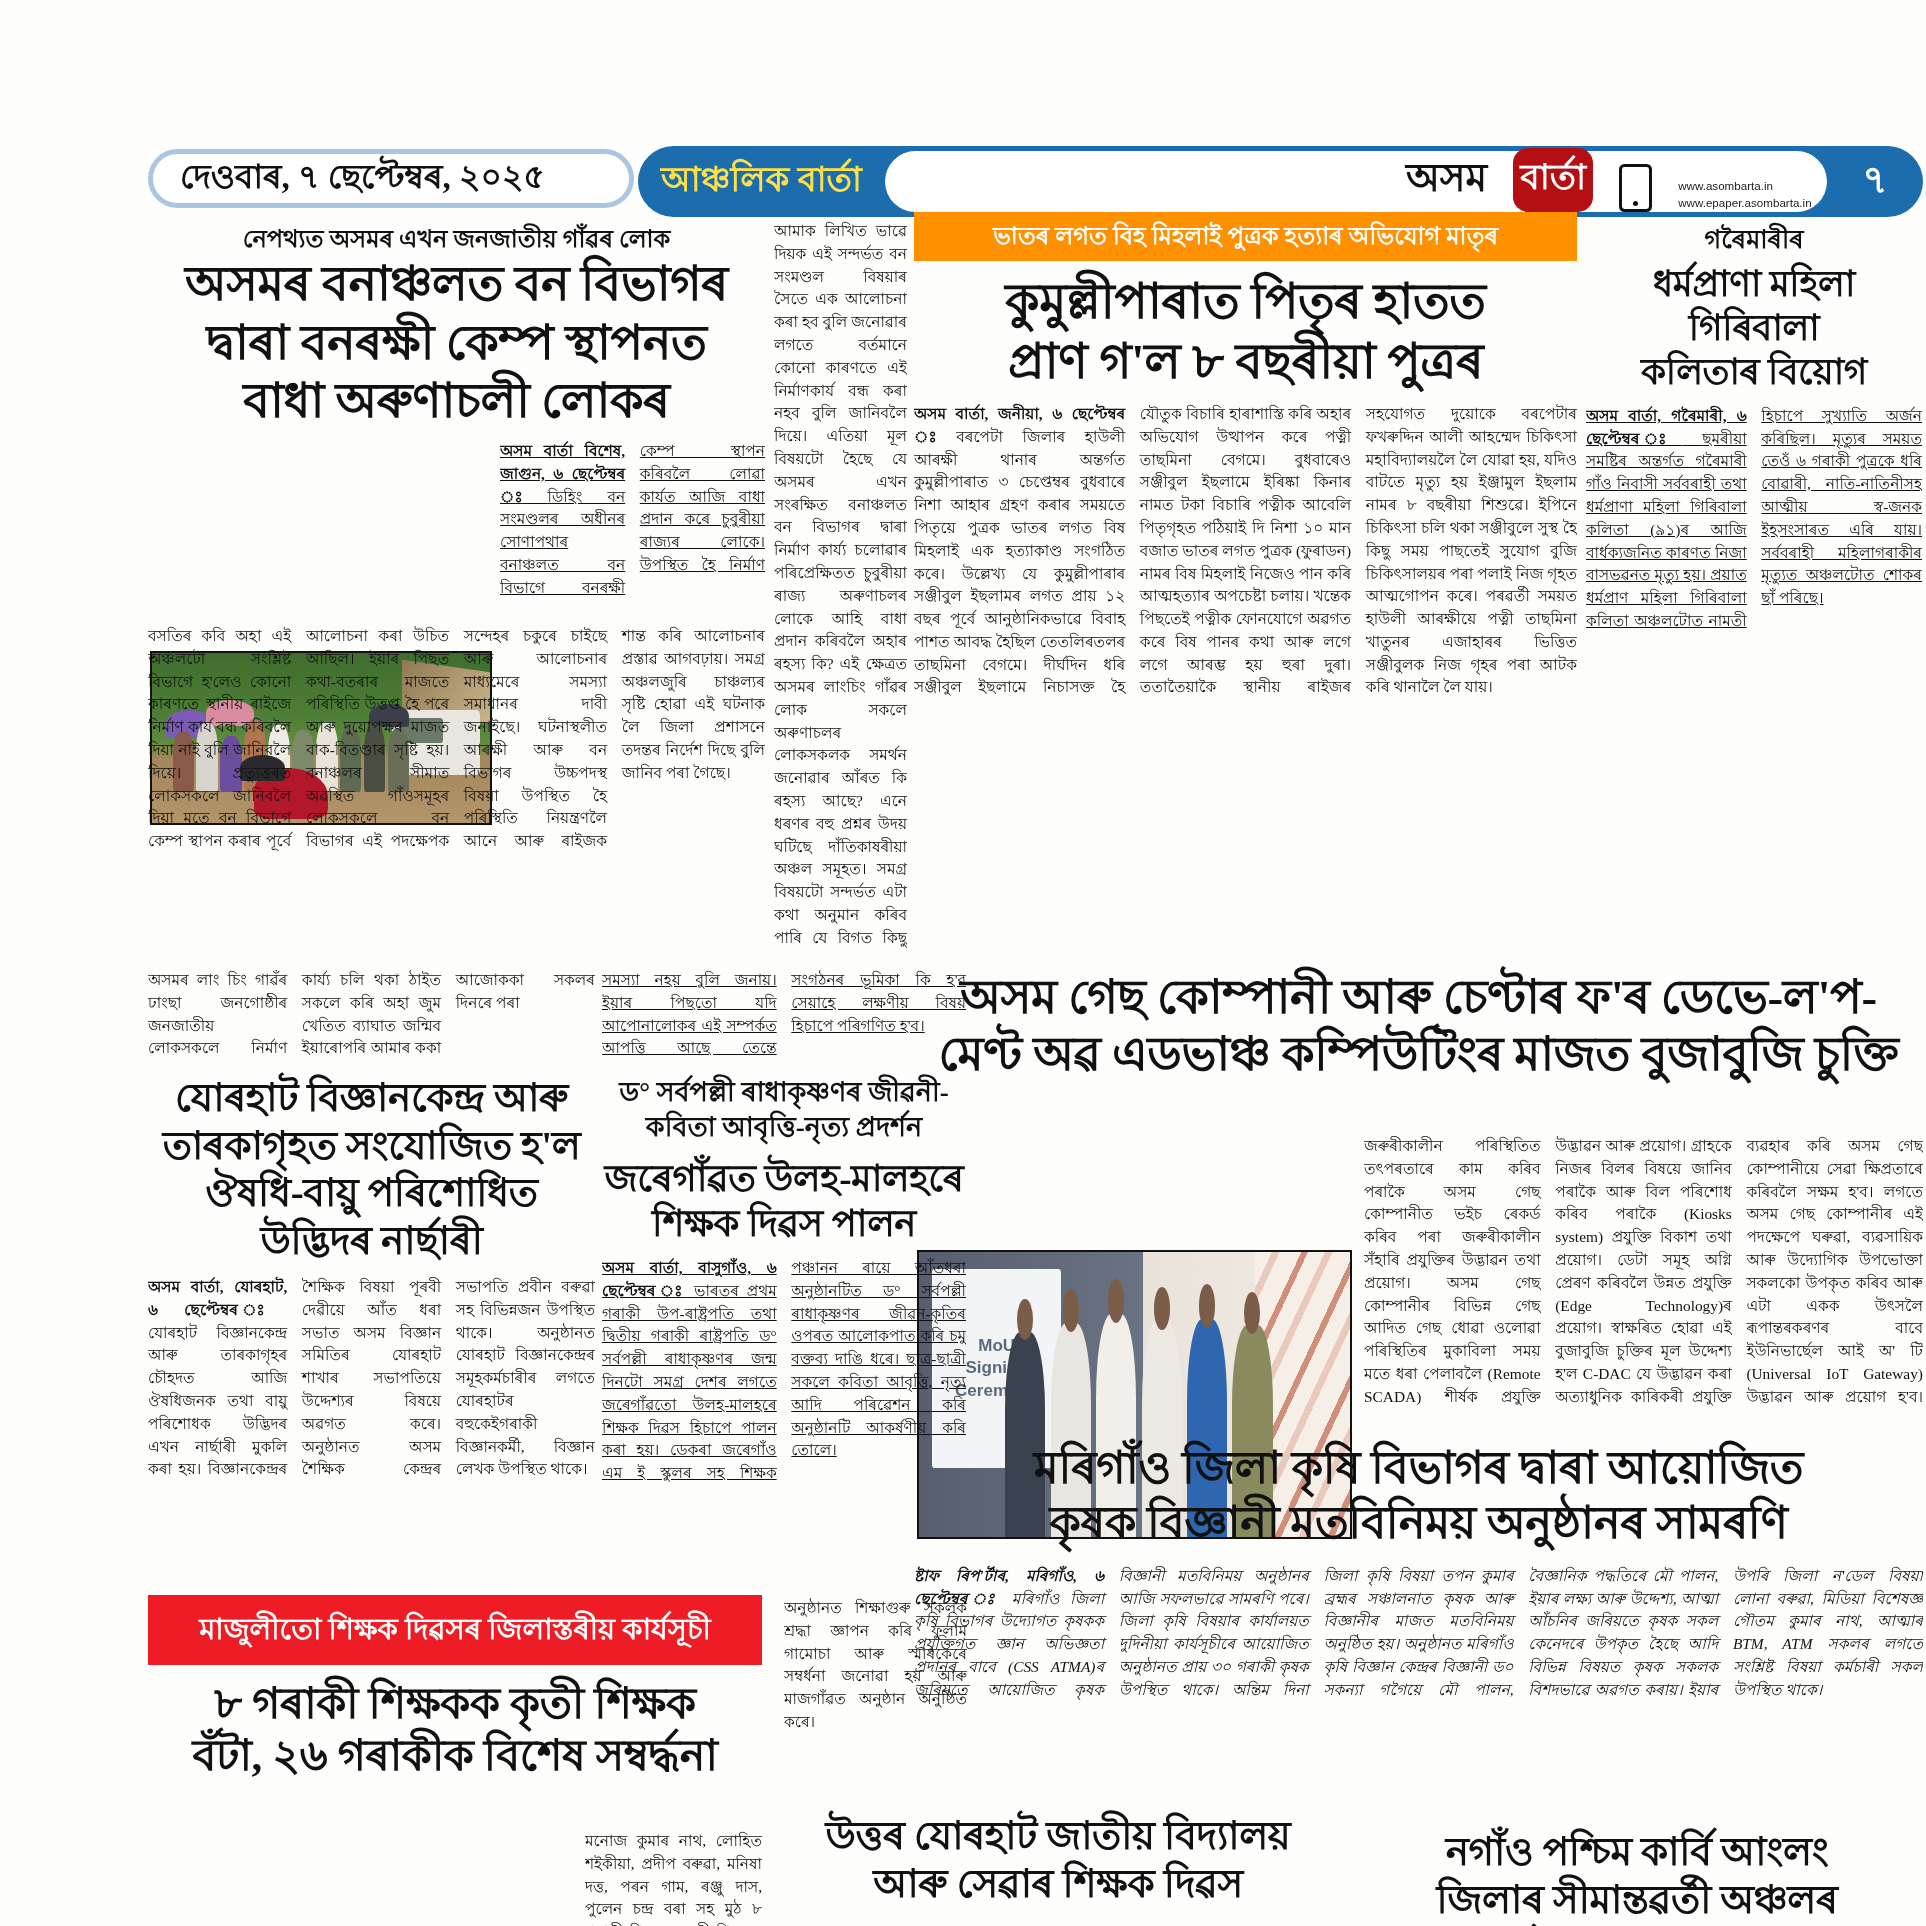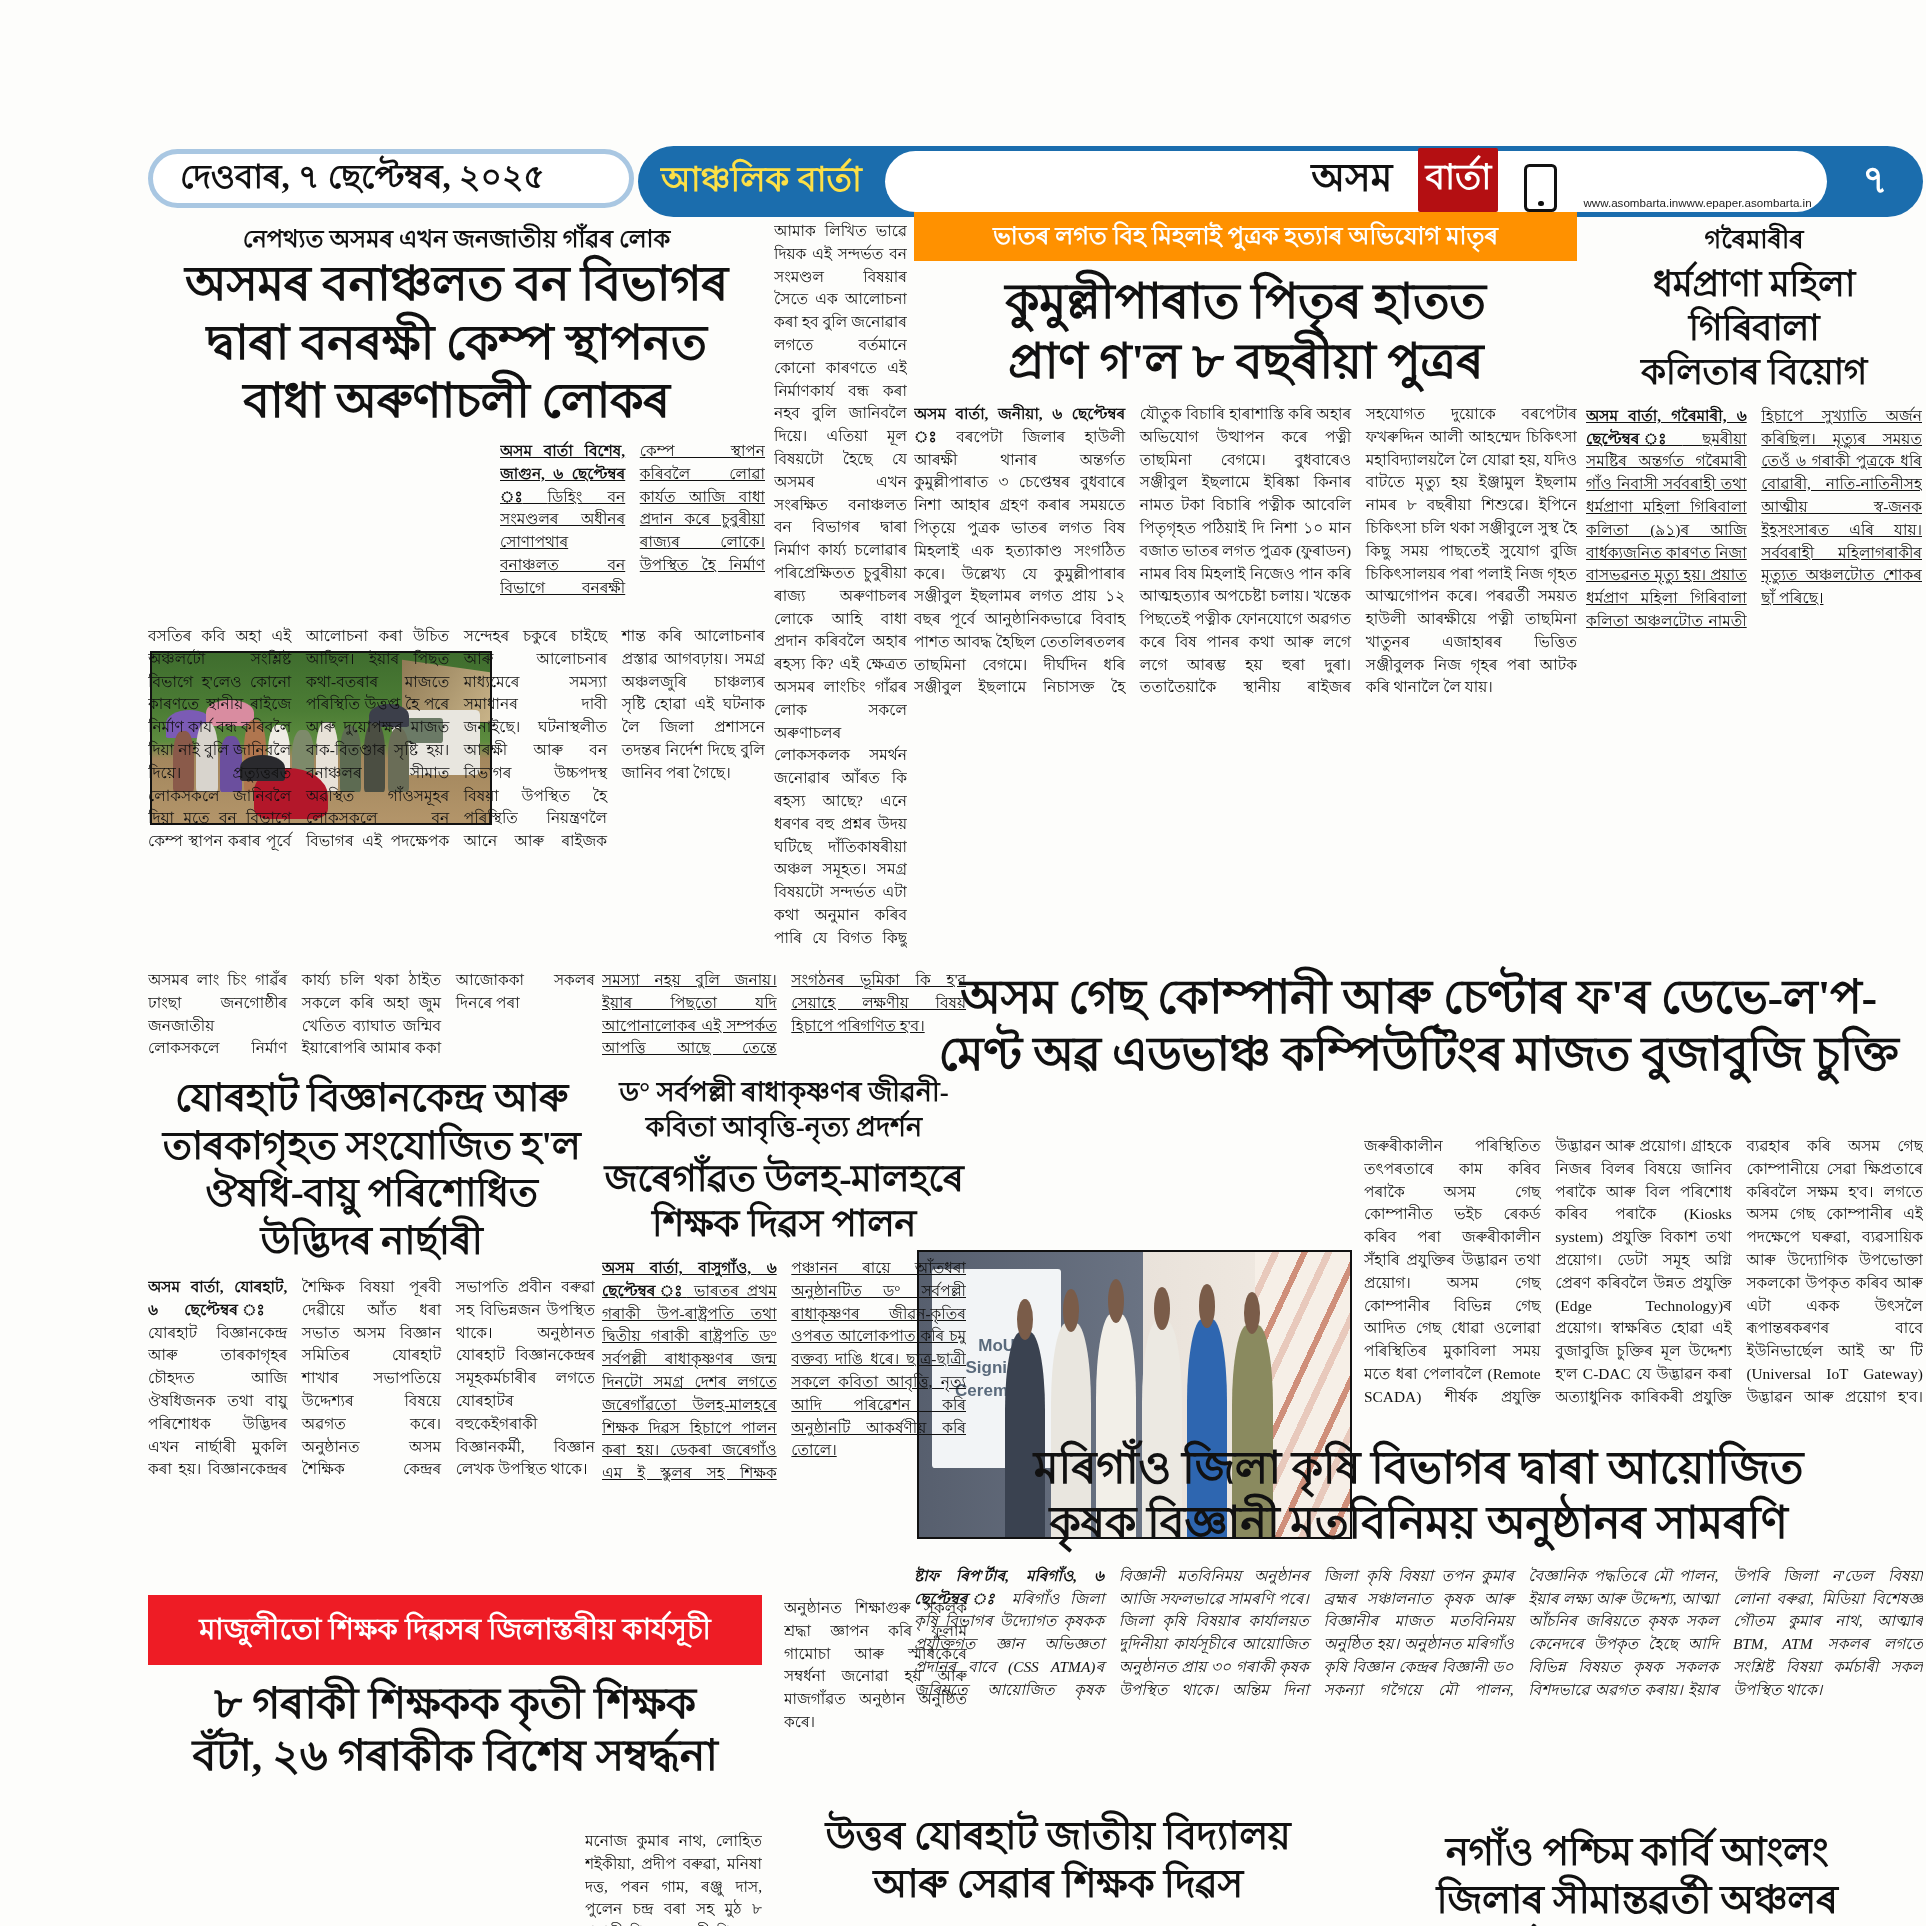--- a/index.html
+++ b/index.html
@@ -12,22 +12,22 @@
   .dl{font-weight:bold;}
   .cols2{column-count:2;text-decoration:underline;} .cols3{column-count:3;} .cols4{column-count:4;} .cols5{column-count:5;font-style:italic;}
   
   .date-pill{border:5.4px solid #a9c7e2;border-radius:31px;background:#fff;display:flex;align-items:center;
              padding-left:27px;font-size:33px;font-weight:bold;box-sizing:border-box;}
   .band{background:var(--header_blue,#1b6dad);border-radius:37px;display:flex;align-items:stretch;box-sizing:border-box;}
   .band-section{width:247px;display:flex;align-items:center;justify-content:center;color:#fde047;font-size:34px;font-weight:bold;}
   .band-white{flex:1;background:#fff;border-radius:31px;margin:5.4px 0;display:flex;align-items:flex-end;justify-content:flex-end;gap:26px;padding:0 15.4px;}
   .band-page{width:96px;display:flex;align-items:center;justify-content:center;color:#fff;font-size:39px;font-weight:bold;}
   .mast-black{font-size:39px;font-weight:800;}
-  .mast-red{font-size:35px;font-weight:800;color:#fff;background:var(--logo_red,#b40f12);padding:2.3px 7px;border-radius:2px;margin-top:25px;}
-  .urls{display:flex;flex-direction:row;font-family:"Liberation Sans",sans-serif;font-size:11.6px;line-height:1.5;color:#222;}
+  .mast-red{font-size:35px;font-weight:800;color:#fff;background:var(--logo_red,#b40f12);padding:2.3px 7px;border-radius:15px;margin-top:25px;}
+  .urls{display:flex;flex-direction:column;font-family:"Liberation Sans",sans-serif;font-size:11.6px;line-height:1.5;color:#222;}
   .phone-ic{width:27px;height:42px;border:3.1px solid #111;border-radius:5.4px;position:relative;}
   .phone-ic:after{content:"";position:absolute;left:50%;bottom:2.3px;width:5.4px;height:5.4px;margin-left:-2.7px;border-radius:50%;background:#111;}
   
   .banner{display:flex;align-items:center;justify-content:center;color:#fff;font-weight:800;text-align:center;}
   
   .ph{position:relative;overflow:hidden;border:2.3px solid #111;box-sizing:border-box;}
   .ph-forest{background:linear-gradient(180deg,#3f6d2e 0%,#4c7d35 34%,#5d8c3f 52%,#a3875d 62%,#b3956a 100%);}
   .f-road{position:absolute;right:0;top:8%;width:26%;height:30%;background:linear-gradient(120deg,#8f7a55,#c9b489);transform:skewY(8deg);}
   .f-truck{position:absolute;right:3%;bottom:28%;width:26%;height:38%;background:#e8e6df;border-radius:4.6px;}
   .f-truck-w{position:absolute;left:8%;top:12%;width:50%;height:38%;background:#6b7a66;border-radius:3.1px;}

